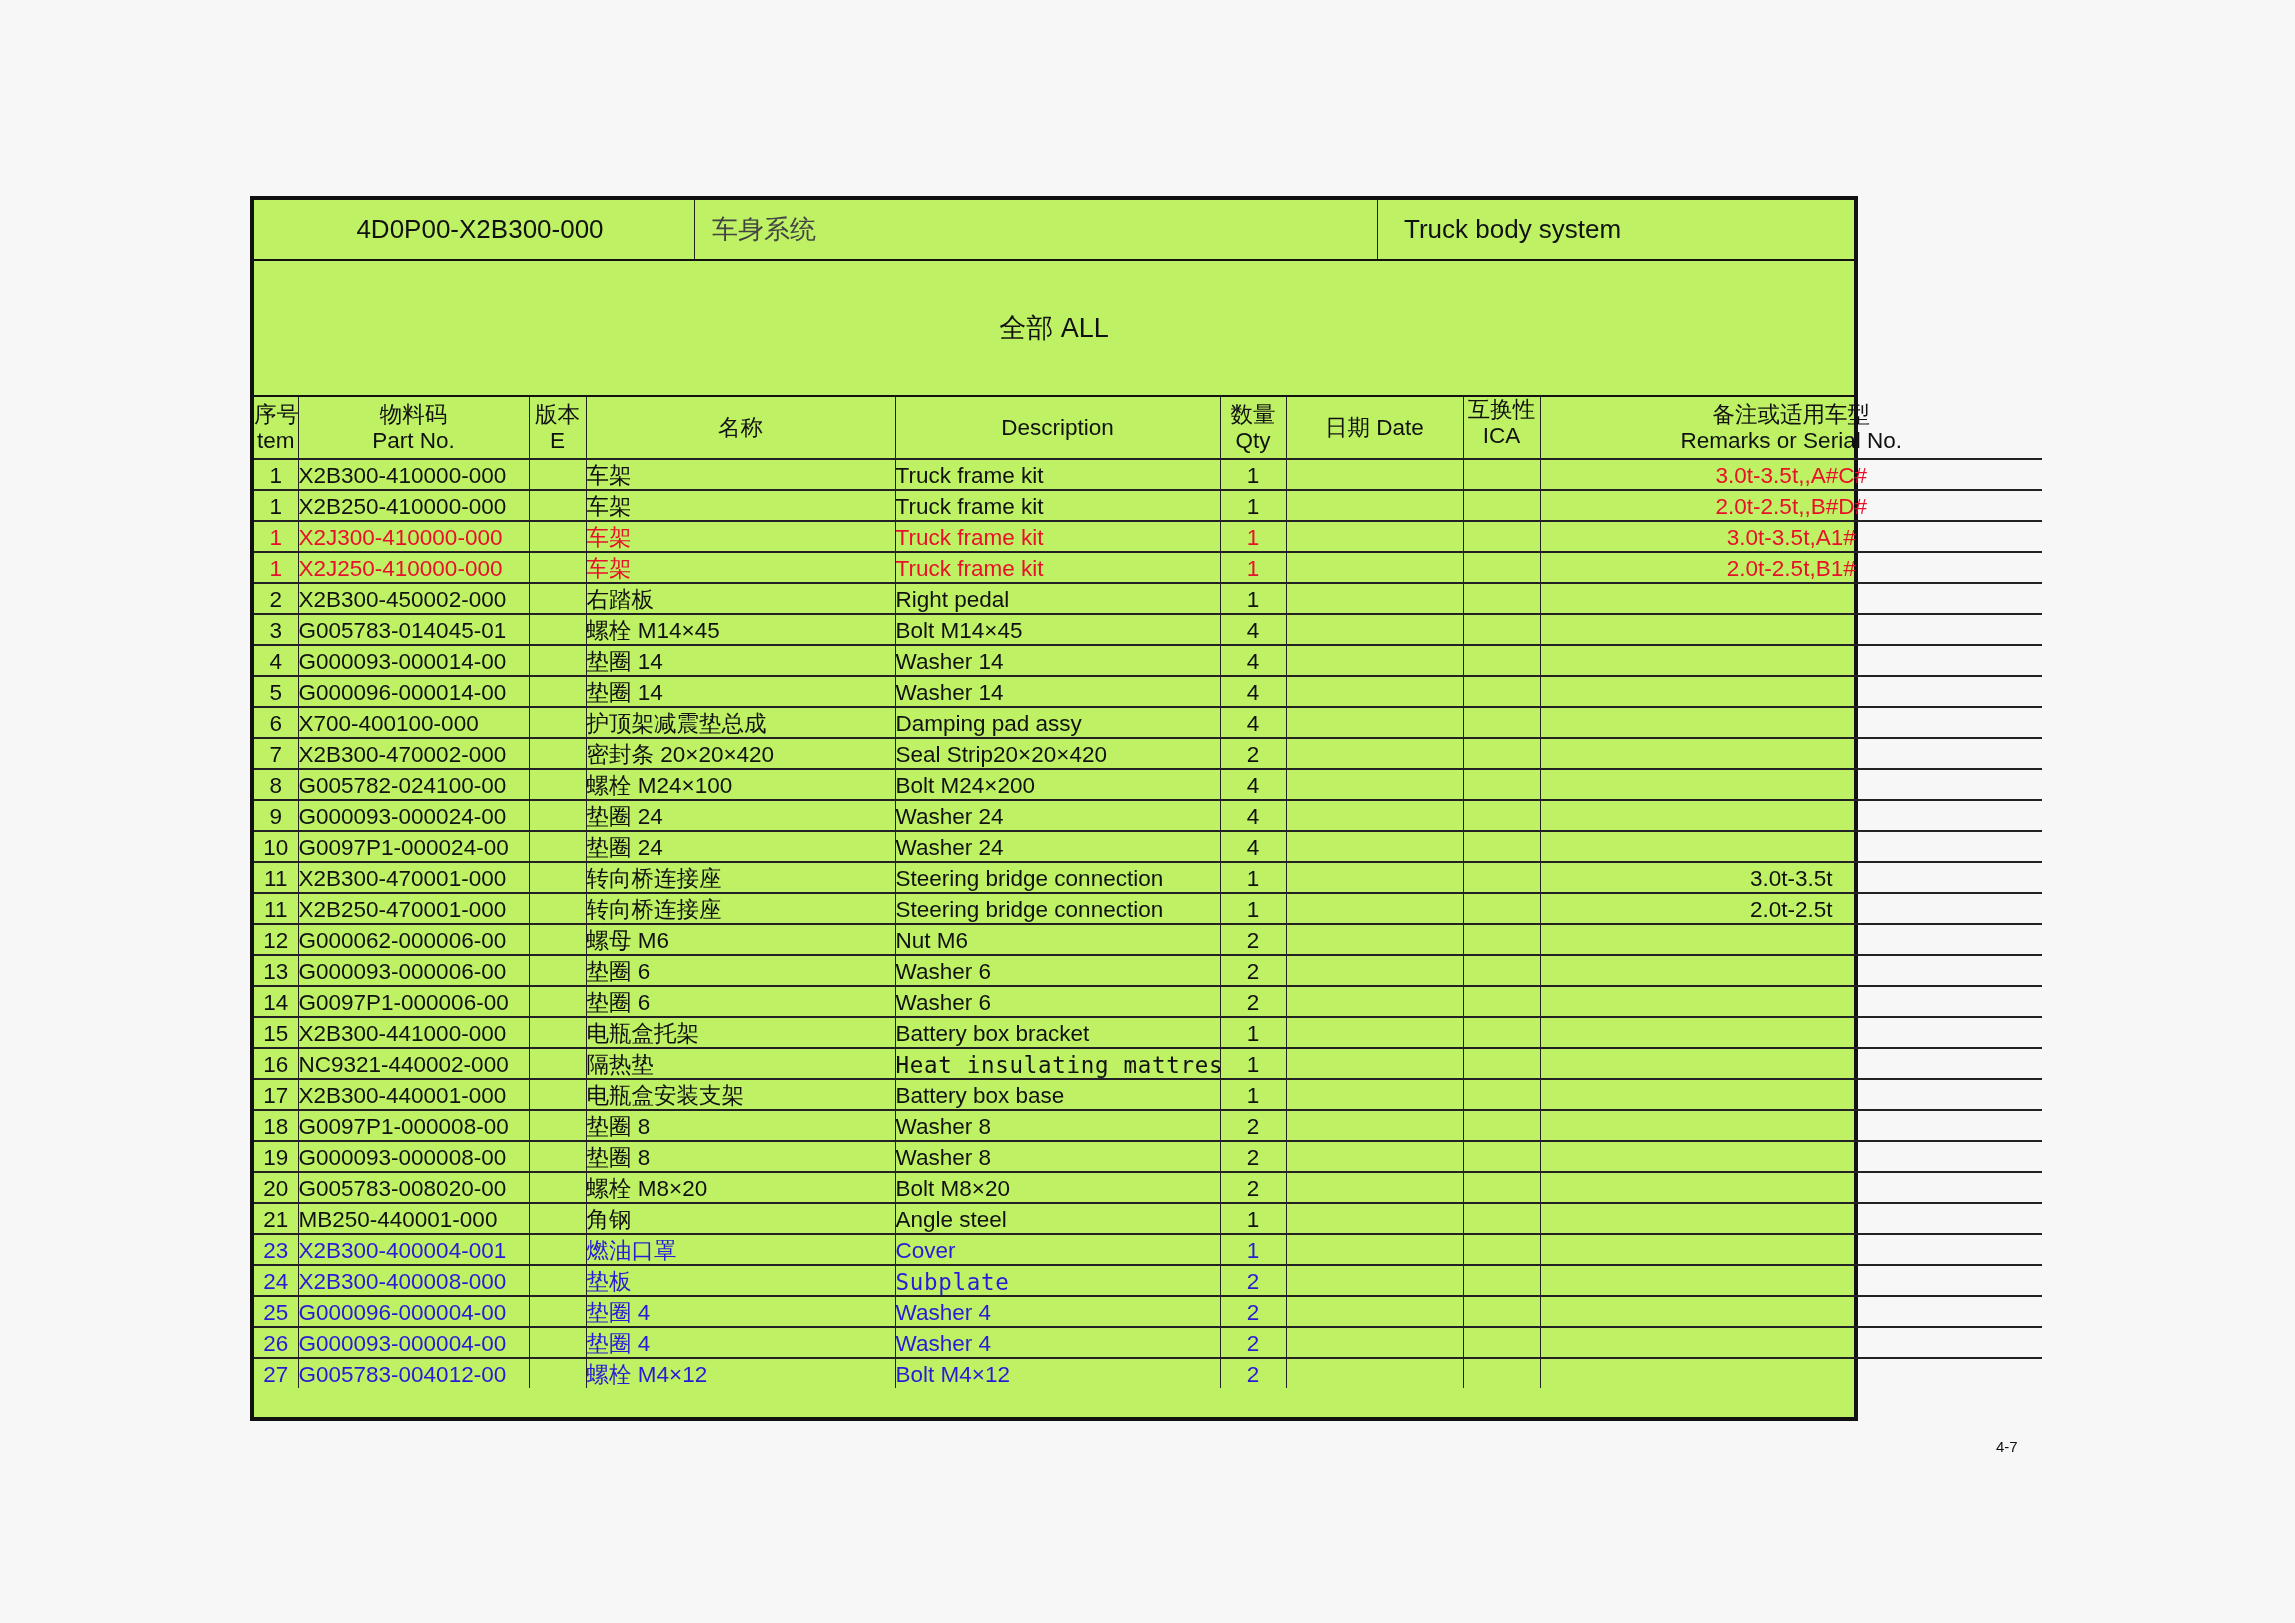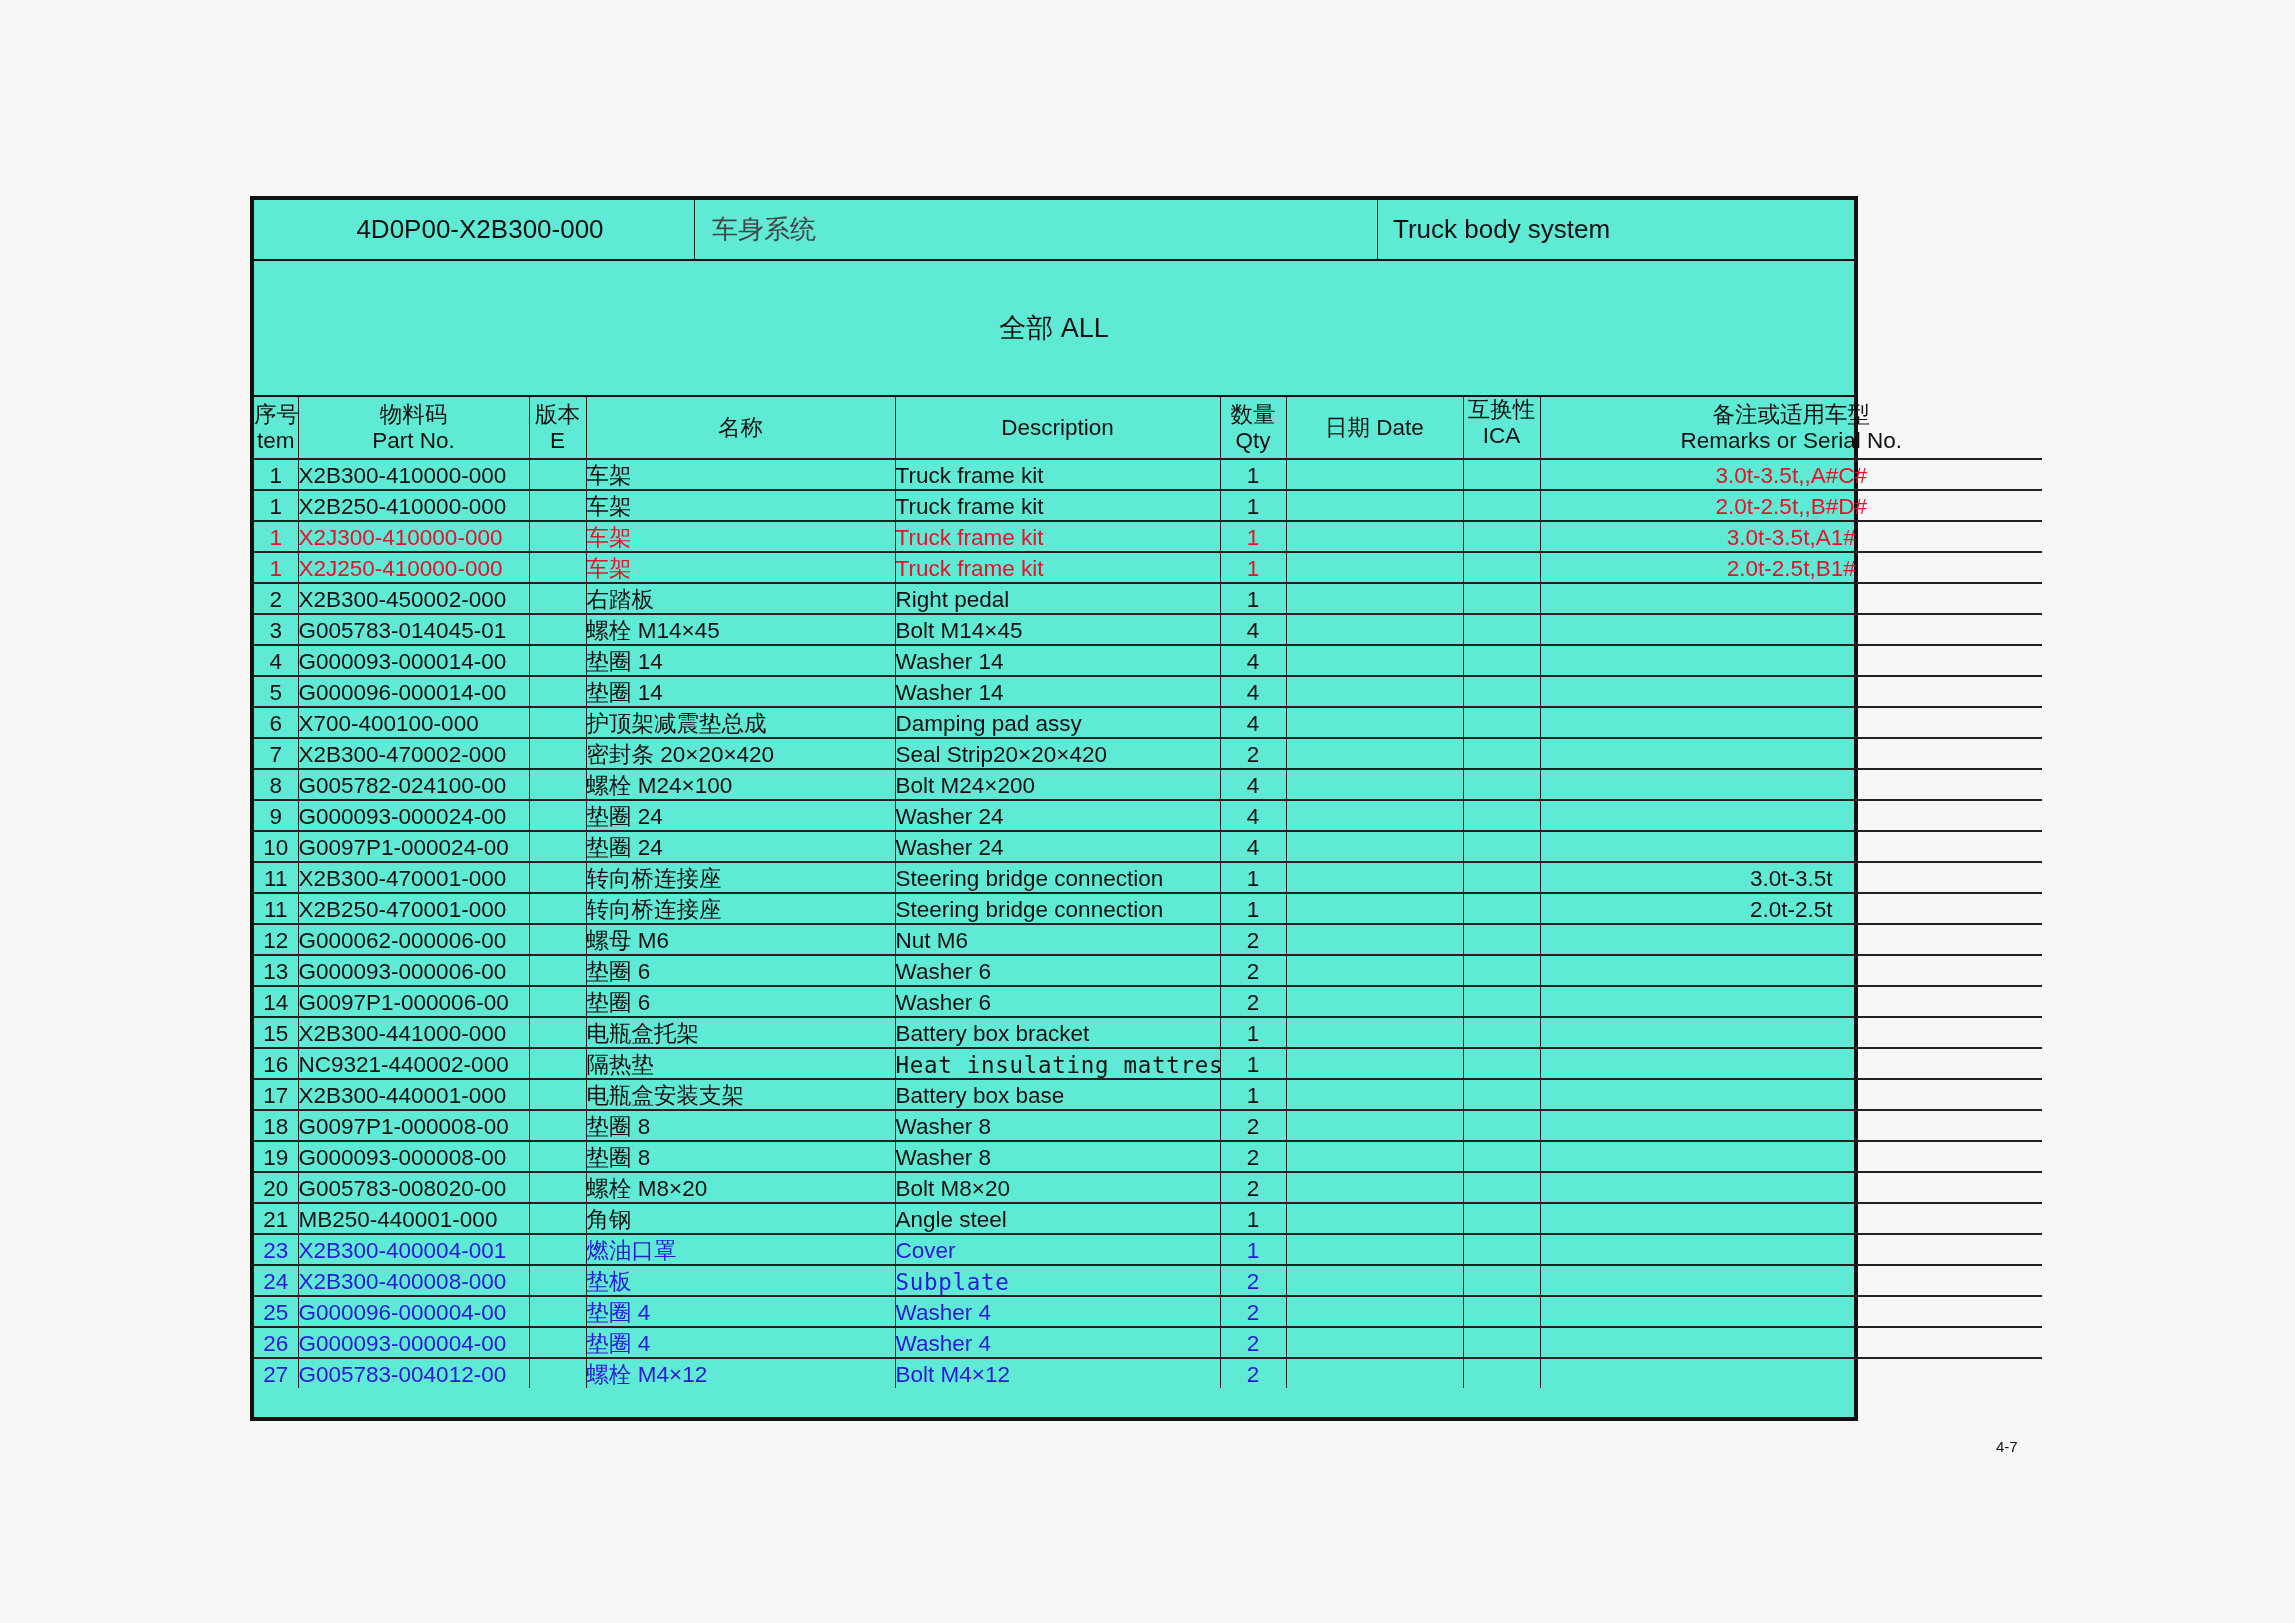--- a/index.html
+++ b/index.html
@@ -10,36 +10,36 @@
     font-family: "Liberation Sans", "DejaVu Sans", sans-serif;
     color: #111;
     overflow: hidden;
   }
   .sheet {
     position: absolute;
     left: 250px; top: 196px;
     width: 1608px; height: 1225px;
     box-sizing: border-box;
     border: 4.1px solid #111;
-    background: #5eead4;
+    background: #bef264;
   }
   .title-row {
     position: absolute; left: 0; top: 0; right: 0; height: 61px;
     border-bottom: 2px solid #111;
     box-sizing: border-box;
   }
   .title-cell {
     position: absolute; top: 0; height: 59px;
     display: flex; align-items: center;
     font-size: 26px;
     box-sizing: border-box;
   }
   .title-code { left: 0; width: 452px; justify-content: center; }
   .title-cn { left: 440px; width: 671px; border-left: 1.4px solid #222; padding-left: 17px; color: #444; }
-  .title-en { left: 1123px; right: 0; border-left: 1.4px solid #222; padding-left: 15px; }
+  .title-en { left: 1123px; right: 0; border-left: 1.4px solid #222; padding-left: 26px; }
   .section-row {
     position: absolute; left: 0; top: 61px; right: 0; height: 136px;
     display: flex; align-items: center; justify-content: center;
     font-size: 27px;
     border-bottom: 2px solid #111;
     box-sizing: border-box;
     text-align: center;
   }
   table.parts {
     position: absolute; left: 0; top: 197px;

